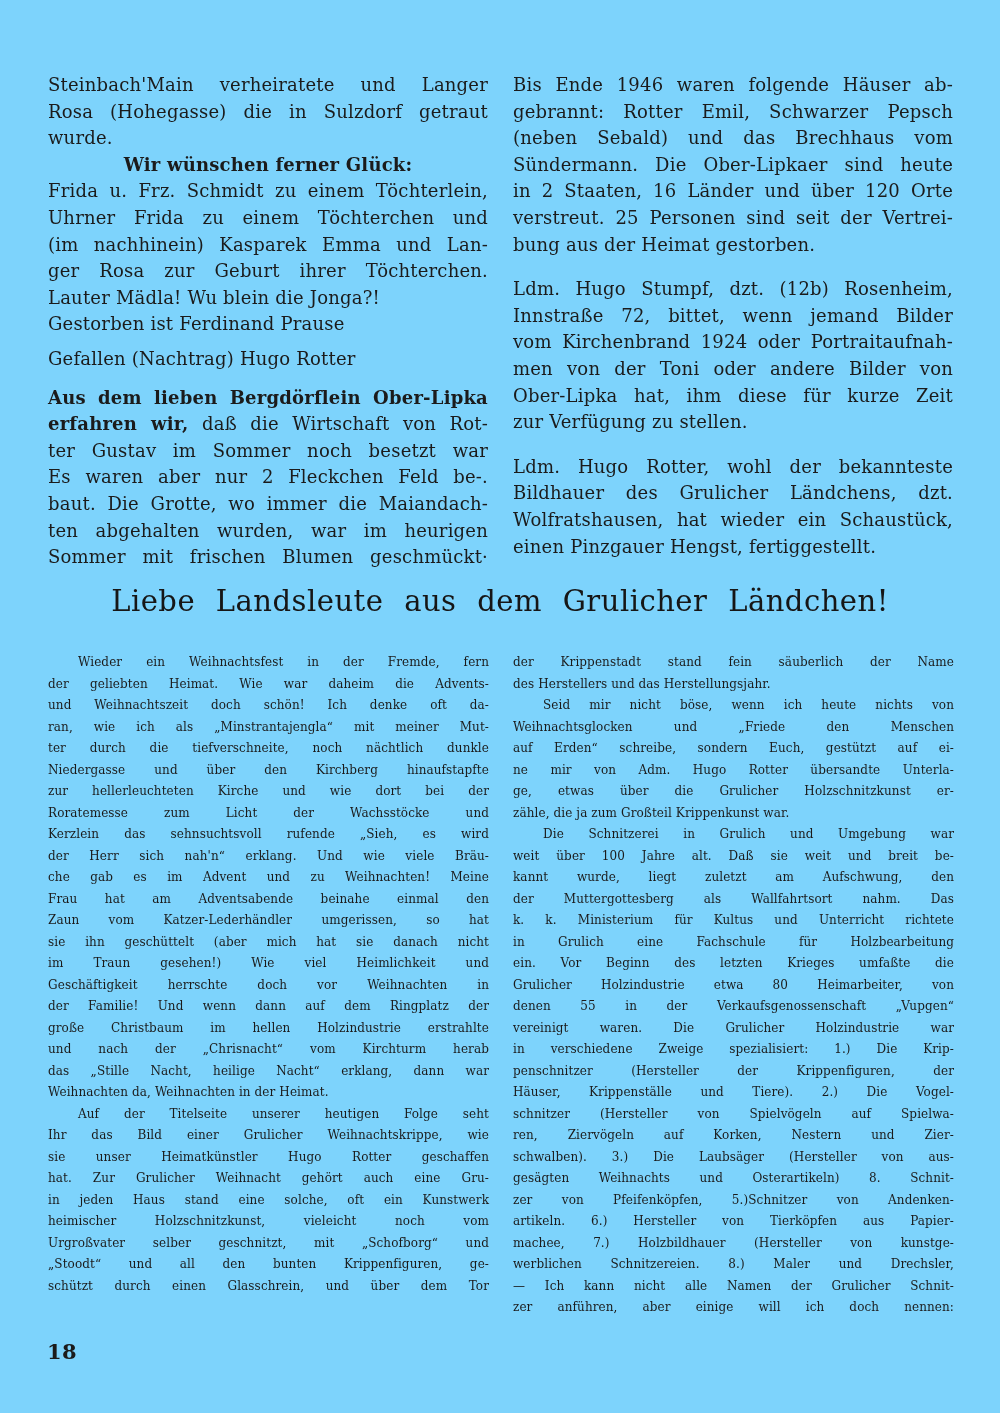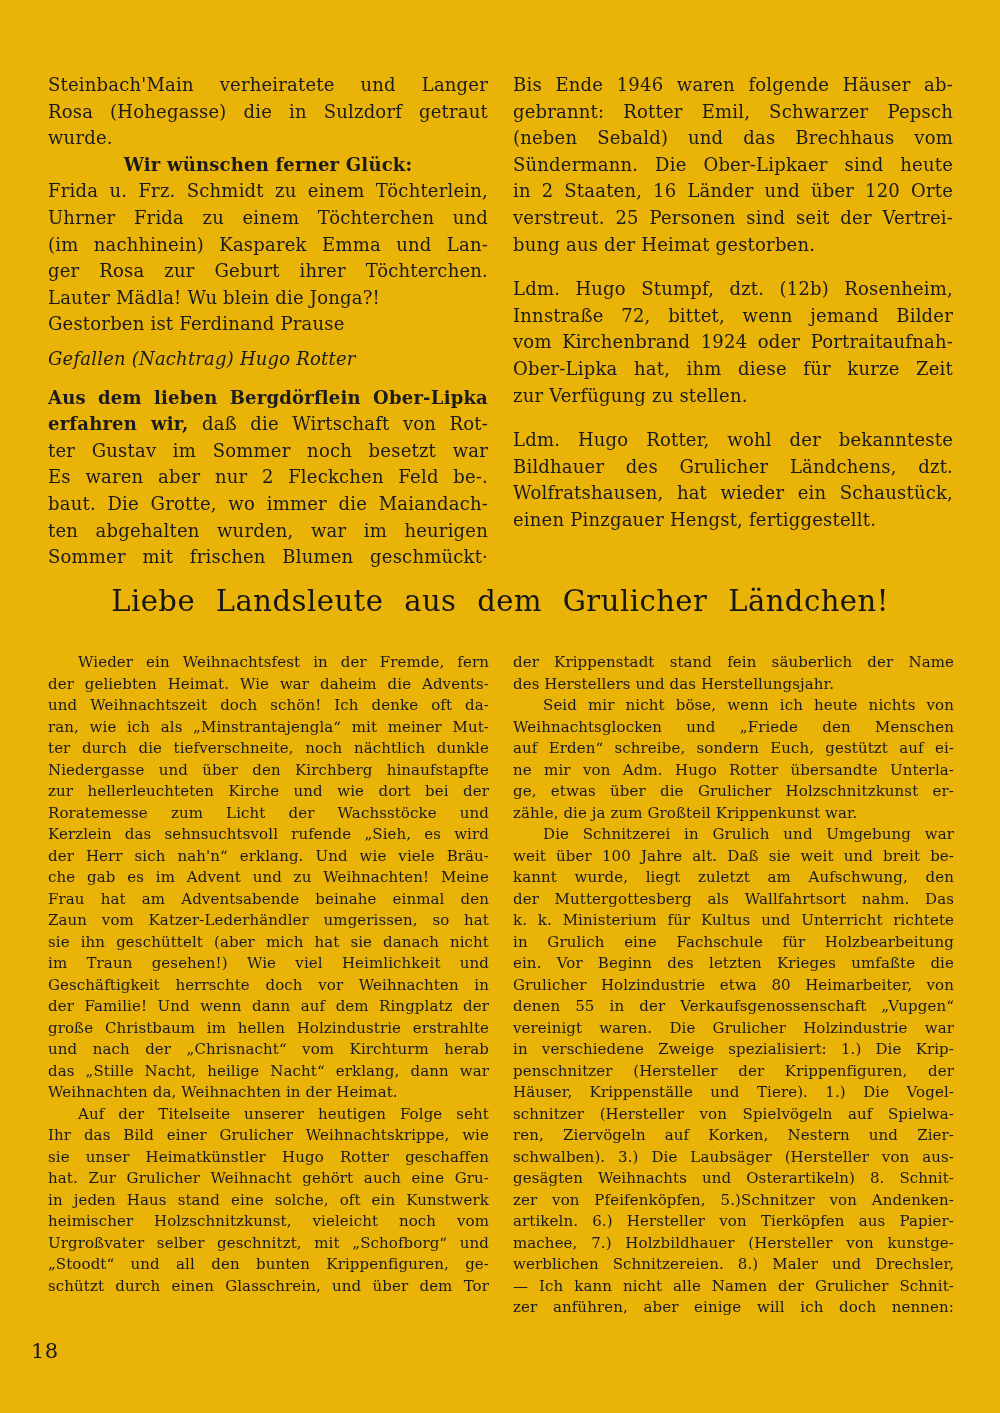--- a/index.html
+++ b/index.html
@@ -6,76 +6,76 @@
     margin: 0;
     padding: 0;
     width: 1000px;
     height: 1413px;
     background: #fbfaf5;
   }
   .page {
     position: relative;
     width: 1000px;
     height: 1413px;
-    background: #eab308;
+    background: #7dd3fc;
     overflow: hidden;
     font-family: "DejaVu Serif", "Liberation Serif", serif;
     color: #1b1b1b;
   }
   .topcol {
     position: absolute;
     width: 440px;
     font-size: 18px;
     line-height: 26.6px;
     letter-spacing: 0.2px;
   }
   .tl { left: 48px;  top: 72px; }
   .tr { left: 513px; top: 72px; }
   .botcol {
     position: absolute;
     width: 441px;
-    font-size: 15px;
+    font-size: 12px;
     line-height: 21.5px;
     letter-spacing: 0.1px;
   }
   .bl { left: 48px;  top: 652px; }
   .br { left: 513px; top: 652px; }
   .line {
     text-align: justify;
     text-align-last: justify;
     white-space: normal;
   }
   .line.left { text-align-last: left; }
   .center-line {
     text-align: center;
     text-align-last: center;
     font-weight: bold;
   }
   .bold { font-weight: bold; }
-  .gap8  { margin-top: 8px; font-style: italic; }
+  .gap8  { margin-top: 8px; }
   .gap12 { margin-top: 12px; }
   .gap18 { margin-top: 18px; }
   .indent-first .line:first-child { text-indent: 30px; }
   .headline {
     position: absolute;
     left: 0;
     top: 584px;
     width: 100%;
     text-align: center;
     font-size: 29px;
     letter-spacing: 0.5px;
     word-spacing: 0.38em;
     color: #161616;
   }
   .pagenum {
     position: absolute;
-    left: 31px;
+    left: 47px;
     top: 1339px;
     font-size: 21px;
-    font-weight: normal;
+    font-weight: bold;
     letter-spacing: 0.5px;
   }
 </style>
 </head>
 <body>
 
 <div class="page">
 
   <section class="topcol tl">
     <div>
@@ -113,20 +113,21 @@
         <div class="line">(neben Sebald) und das Brechhaus vom</div>
         <div class="line">Sündermann. Die Ober-Lipkaer sind heute</div>
         <div class="line">in 2 Staaten, 16 Länder und über 120 Orte</div>
         <div class="line">verstreut. 25 Personen sind seit der Vertrei-</div>
         <div class="line left">bung aus der Heimat gestorben.</div>
       </div>
     <div class="gap18">
         <div class="line">Ldm. Hugo Stumpf, dzt. (12b) Rosenheim,</div>
         <div class="line">Innstraße 72, bittet, wenn jemand Bilder</div>
         <div class="line">vom Kirchenbrand 1924 oder Portraitaufnah-</div>
+        <div class="line">men von der Toni oder andere Bilder von</div>
         <div class="line">Ober-Lipka hat, ihm diese für kurze Zeit</div>
         <div class="line left">zur Verfügung zu stellen.</div>
       </div>
     <div class="gap18">
         <div class="line">Ldm. Hugo Rotter, wohl der bekannteste</div>
         <div class="line">Bildhauer des Grulicher Ländchens, dzt.</div>
         <div class="line">Wolfratshausen, hat wieder ein Schaustück,</div>
         <div class="line left">einen Pinzgauer Hengst, fertiggestellt.</div>
       </div>
   </section>
@@ -189,21 +190,21 @@
         <div class="line">kannt wurde, liegt zuletzt am Aufschwung, den</div>
         <div class="line">der Muttergottesberg als Wallfahrtsort nahm. Das</div>
         <div class="line">k. k. Ministerium für Kultus und Unterricht richtete</div>
         <div class="line">in Grulich eine Fachschule für Holzbearbeitung</div>
         <div class="line">ein. Vor Beginn des letzten Krieges umfaßte die</div>
         <div class="line">Grulicher Holzindustrie etwa 80 Heimarbeiter, von</div>
         <div class="line">denen 55 in der Verkaufsgenossenschaft „Vupgen“</div>
         <div class="line">vereinigt waren. Die Grulicher Holzindustrie war</div>
         <div class="line">in verschiedene Zweige spezialisiert: 1.) Die Krip-</div>
         <div class="line">penschnitzer (Hersteller der Krippenfiguren, der</div>
-        <div class="line">Häuser, Krippenställe und Tiere). 1.) Die Vogel-</div>
+        <div class="line">Häuser, Krippenställe und Tiere). 2.) Die Vogel-</div>
         <div class="line">schnitzer (Hersteller von Spielvögeln auf Spielwa-</div>
         <div class="line">ren, Ziervögeln auf Korken, Nestern und Zier-</div>
         <div class="line">schwalben). 3.) Die Laubsäger (Hersteller von aus-</div>
         <div class="line">gesägten Weihnachts und Osterartikeln) 8. Schnit-</div>
         <div class="line">zer von Pfeifenköpfen, 5.)Schnitzer von Andenken-</div>
         <div class="line">artikeln. 6.) Hersteller von Tierköpfen aus Papier-</div>
         <div class="line">machee, 7.) Holzbildhauer (Hersteller von kunstge-</div>
         <div class="line">werblichen Schnitzereien. 8.) Maler und Drechsler,</div>
         <div class="line">— Ich kann nicht alle Namen der Grulicher Schnit-</div>
         <div class="line">zer anführen, aber einige will ich doch nennen:</div>

